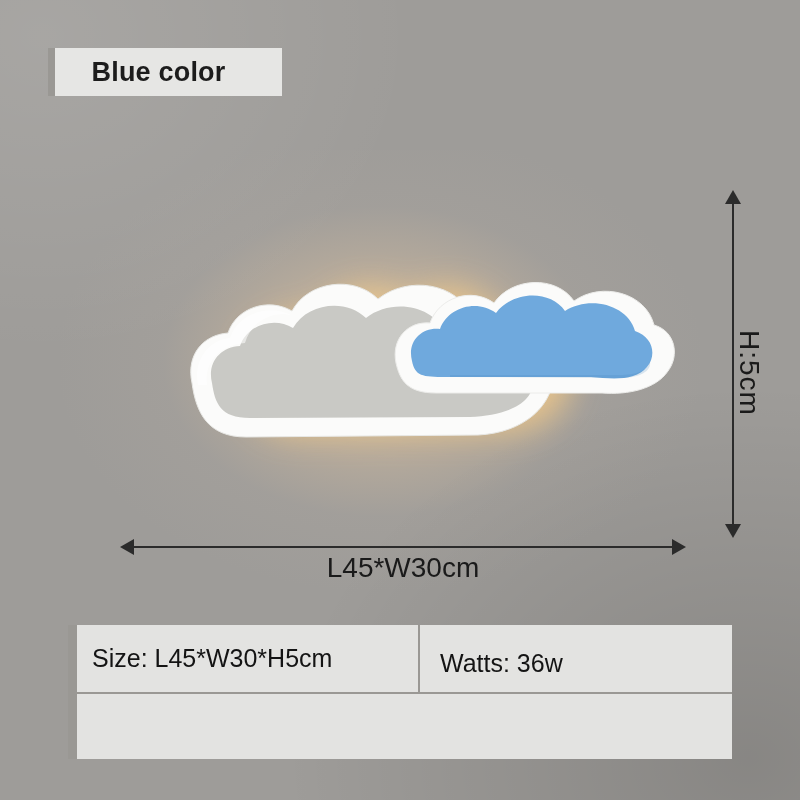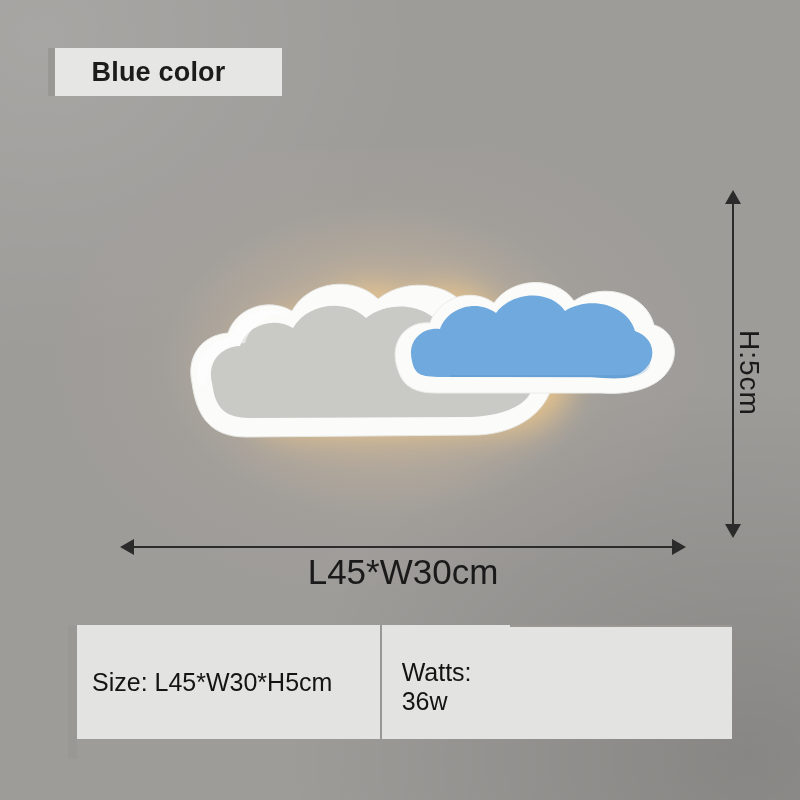--- a/index.html
+++ b/index.html
@@ -164,25 +164,25 @@
     letter-spacing: 1px;
     white-space: nowrap;
   }
 
   
   .spec-table {
     position: absolute;
     left: 68px;
     top: 625px;
     width: 664px;
-    height: 114px;
+    height: 134px;
     background: #e3e3e1;
     box-sizing: border-box;
     display: flex;
-    flex-direction: row;
+    flex-direction: column;
   }
   .spec-table .accent {
     position: absolute;
     left: 0; top: 0;
     width: 9px; height: 134px;
     background: #9a9894;
   }
   .spec-row {
     flex: 1 1 50%;
     display: flex;
@@ -289,21 +289,21 @@
       <path opacity="0.55" fill="#ffffff" d="M48,130 C43,106 58,85 80,83 C88,58 120,48 143,61 C126,55 102,64 95,88 C70,90 54,107 57,130 Z"></path>
     </svg>
   </div>
 
   <div class="dim-h">
     <div class="arrow arrow-left"></div>
     <div class="line"></div>
     <div class="arrow arrow-right"></div>
   </div>
   <div class="dim-h-label-wrap">
-    <span class="dim-h-label-text" style="font-size:35px;color:#1a1a1a;">L45*W30cm</span>
+    <span class="dim-h-label-text" style="font-size:28px;color:#1a1a1a;">L45*W30cm</span>
   </div>
 
   <div class="dim-v">
     <div class="arrow arrow-up"></div>
     <div class="line"></div>
     <div class="arrow arrow-down"></div>
   </div>
   <div class="dim-v-label">H:5cm</div>
 
   <div class="spec-table">

